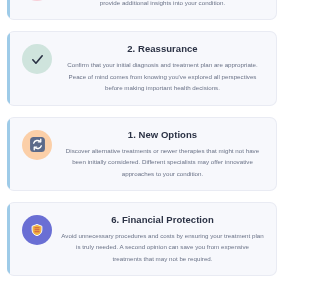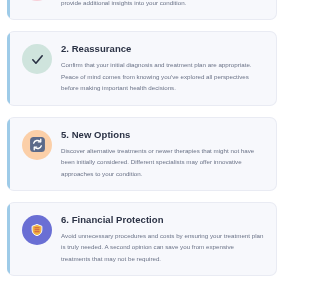--- a/index.html
+++ b/index.html
@@ -61,20 +61,21 @@
     margin-top: 2px;
     margin-left: 3px;
   }
 
   .icon-badge svg { display: block; }
 
   .card-body {
     flex: 1 1 auto;
     min-width: 0;
     padding-top: 1px;
+    text-align: center;
   }
 
   .card-title {
     font-size: 9.5px;
     font-weight: bold;
     color: #2b3245;
     letter-spacing: 0.05px;
     line-height: 1.25;
     margin-bottom: 4px;
   }
@@ -128,21 +129,21 @@
         <rect x="1.5" y="1.5" width="21" height="21" rx="5" fill="#5b6a8a"></rect>
         <g fill="none" stroke="#ffffff" stroke-width="1.9" stroke-linecap="round">
           <path d="M6.6 10.2a5.6 5.6 0 0 1 9.4-2.3"></path>
           <path d="M17.4 13.8a5.6 5.6 0 0 1-9.4 2.3"></path>
           <polyline points="16.6,4.6 16.6,8.2 13.0,8.2" stroke-linejoin="round"></polyline>
           <polyline points="7.4,19.4 7.4,15.8 11.0,15.8" stroke-linejoin="round"></polyline>
         </g>
       </svg>
     </span>
     <div class="card-body">
-      <div class="card-title">5. New Options</div>
+      <div class="card-title">1. New Options</div>
       <div class="card-desc">Discover alternative treatments or newer therapies that might not have been initially considered. Different specialists may offer innovative approaches to your condition.</div>
     </div>
   </div>
 
   <div class="benefit-card">
     <span class="accent-bar"></span>
     <span class="icon-badge badge-indigo">
       <svg width="14" height="14" viewBox="0 0 24 24">
         <path d="M12 2.4 L20.4 5.6 V12 c0 5.2 -3.6 8.4 -8.4 9.8 C7.2 20.4 3.6 17.2 3.6 12 V5.6 Z" fill="#f0b343" stroke="#ffffff" stroke-width="1.6" stroke-linejoin="round"></path>
         <g stroke="#c94b42" stroke-width="1.5" stroke-linecap="round">

